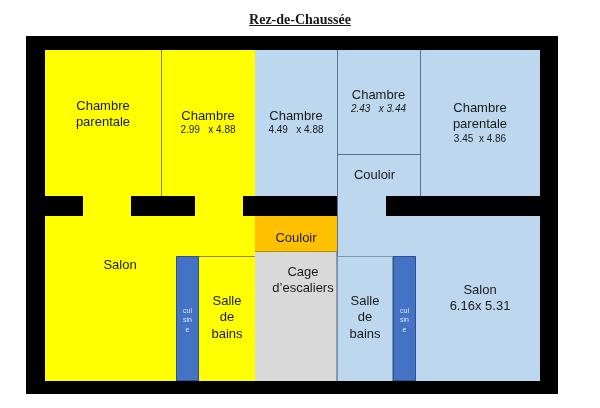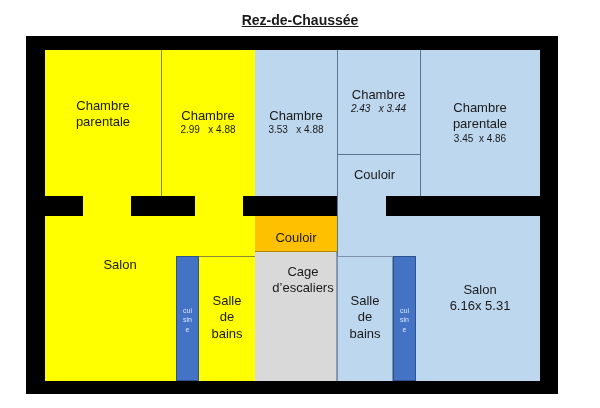--- a/index.html
+++ b/index.html
@@ -1,17 +1,17 @@
 <!DOCTYPE html>
 <html><head>
 <meta charset="utf-8">
 <style>
   html, body { margin:0; padding:0; background:#ffffff; }
   body { width:600px; height:408px; position:relative; overflow:hidden; font-family:"Liberation Sans", sans-serif; color:#1a1a1a; }
-  .title { position:absolute; left:0; width:600px; top:12px; text-align:center; font-weight:bold; font-size:14px; text-decoration:underline; }
+  .title { position:absolute; left:0; width:600px; top:12px; text-align:center; font-weight:bold; font-size:14px; text-decoration:underline;font-family:Liberation Serif, serif; }
   .abs { position:absolute; box-sizing:border-box; }
   .outer { left:26px; top:36px; width:532px; height:358px; background:#000; }
   .yellow { background:#ffff00; }
   .blue { background:#bdd7ee; }
   .orange { background:#ffc000; }
   .grey { background:#d9d9d9; }
   .kitchen { background:#4472c4; border:1px solid #2f528f; }
   .wall { background:#000; }
   .div-v { width:1px; background:#7f7f7f; }
   .div-v-blue { width:1px; background:#5a7390; }
@@ -57,21 +57,21 @@
 <div class="label" style="left:45px;top:98px;width:116px;">
   <div class="name">Chambre</div>
   <div class="name">parentale</div>
 </div>
 <div class="label" style="left:161px;top:108px;width:94px;">
   <div class="name">Chambre</div>
   <div class="dim" style="white-space:pre;">2.99   x 4.88</div>
 </div>
 <div class="label" style="left:255px;top:108px;width:82px;">
   <div class="name">Chambre</div>
-  <div class="dim" style="white-space:pre;">3.53   x 4.88</div>
+  <div class="dim" style="white-space:pre;">4.49   x 4.88</div>
 </div>
 <div class="label" style="left:337px;top:87px;width:83px;">
   <div class="name">Chambre</div>
   <div class="dim" style="white-space:pre;font-style:italic;">2.43   x 3.44</div>
 </div>
 <div class="label" style="left:420px;top:100px;width:120px;">
   <div class="name">Chambre</div>
   <div class="name">parentale</div>
   <div class="dim" style="white-space:pre;">3.45  x 4.86</div>
 </div>

